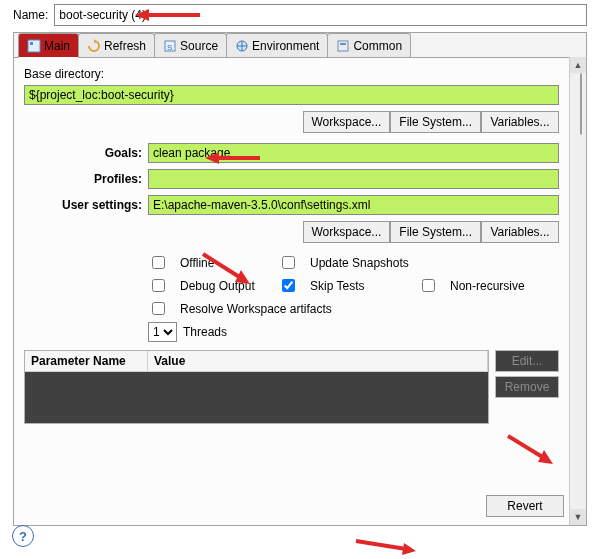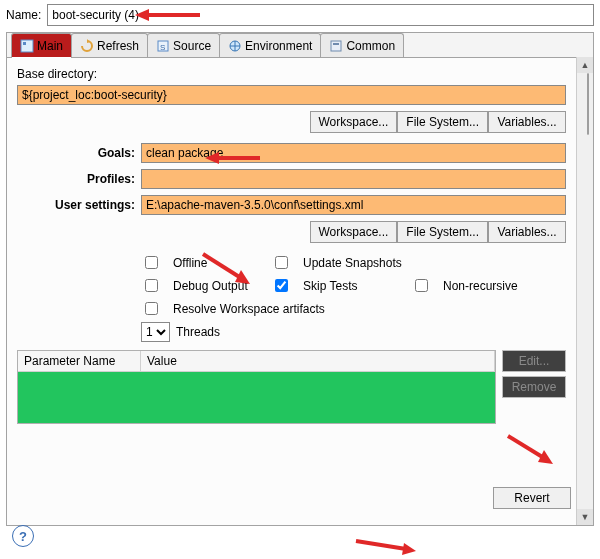--- a/index.html
+++ b/index.html
@@ -10,21 +10,21 @@
     font-family: "Segoe UI", Tahoma, sans-serif;
     font-size: 12px;
     background: #fff;
     color: #000;
     overflow: hidden;
   }
   .frame {
     box-sizing: border-box;
     width: 600px;
     height: 559px;
-    padding: 4px 6px;
+    padding: 4px 13px;
     position: relative;
   }
   .name-row {
     display: flex;
     align-items: center;
     gap: 6px;
     margin-bottom: 6px;
   }
   .name-input {
     flex: 1;
@@ -103,21 +103,21 @@
   }
   .vscroll .track { flex: 1; position: relative; }
   .vscroll .thumb {
     position: absolute; top: 0; left: 2px; right: 2px; height: 60px;
     background: #c8c8c8; border: 1px solid #9e9e9e; border-radius: 2px;
   }
 
   .section-label { margin: 2px 0 4px 0; }
   .wide-input {
     width: 100%; height: 20px; box-sizing: border-box;
-    border: 1px solid #888; padding: 0 4px; font: inherit; background: #fdba74;
+    border: 1px solid #888; padding: 0 4px; font: inherit; background: #bef264;
   }
   .btn-row-right {
     display: flex; justify-content: flex-end; margin: 6px 0 10px 0;
   }
   button.btn {
     font: inherit;
     background: #f0f0f0;
     border: 1px solid #999;
     padding: 2px 8px;
     min-width: 78px;
@@ -141,35 +141,35 @@
   }
   .chk { display: flex; align-items: center; gap: 12px; }
   .threads-row { margin: 4px 0 8px 124px; display: flex; align-items: center; gap: 6px; }
   select.combo { font: inherit; height: 20px; border: 1px solid #888; background: #fff; }
 
   .param-area { display: flex; gap: 6px; align-items: flex-start; }
   .param-table {
     flex: 1;
     border: 1px solid #b0b0b0;
     height: 72px;
-    background: #22c55e;
-    display: flex; flex-direction: column;
+    background: #404040;
+    display: flex; flex-direction: column; font-weight: bold;
   }
   .param-table .hdr {
     display: flex; background: #f6f6f6; border-bottom: 1px solid #d0d0d0;
   }
   .param-table .hdr div {
     padding: 3px 6px; border-right: 1px solid #d0d0d0;
   }
   .param-table .hdr .c1 { width: 110px; }
   .param-table .hdr .c2 { flex: 1; }
   .param-btns { display: flex; flex-direction: column; gap: 4px; width: 64px; }
 
   .footer-btns {
-    position: absolute; right: 22px; bottom: 16px;
+    position: absolute; right: 22px; bottom: 8px;
     display: flex; gap: 1px;
   }
 
   .help-icon {
     position: absolute; left: 12px; bottom: 12px;
     width: 20px; height: 20px; border: 1.5px solid #3b6fb5; border-radius: 50%;
     color: #3b6fb5; font-weight: bold; font-size: 13px;
     display: flex; align-items: center; justify-content: center;
     cursor: default;
   }

